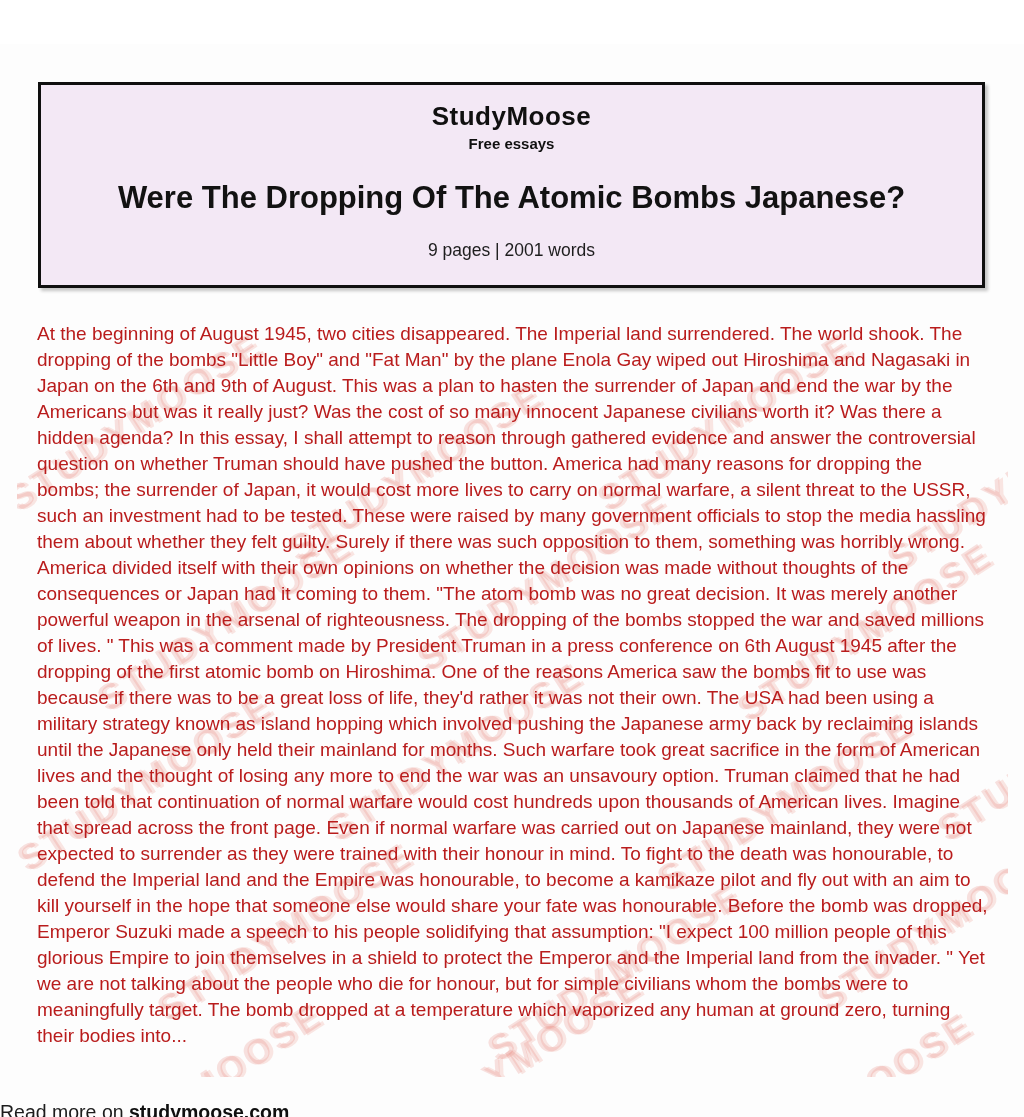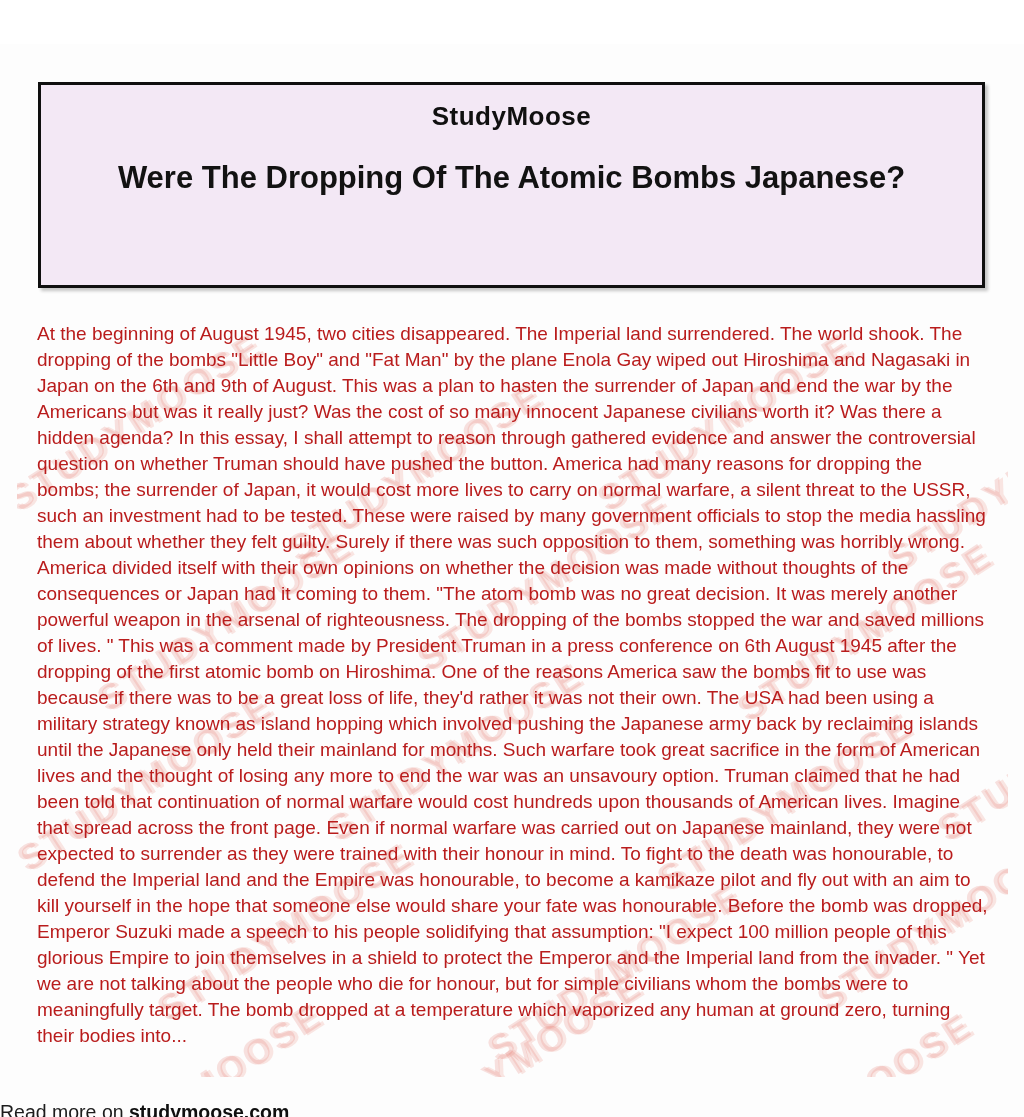--- a/index.html
+++ b/index.html
@@ -102,21 +102,23 @@
     cursor: pointer;
   }
 </style>
 </head>
 <body>
 
 <div class="page">
 
   <div class="header-box">
     <div class="site-name">StudyMoose</div>
+    <div class="tagline">Free essays</div>
     <h1 class="essay-title">Were The Dropping Of The Atomic Bombs Japanese?</h1>
+    <div class="essay-meta">9 pages | 2001 words</div>
   </div>
 
   <div class="content-wrap">
     <div class="watermark-layer">
         <span class="watermark" style="left: -30px; top: 90px;">STUDYMOOSE</span>
         <span class="watermark" style="left: 250px; top: 140px;">STUDYMOOSE</span>
         <span class="watermark" style="left: 560px; top: 90px;">STUDYMOOSE</span>
         <span class="watermark" style="left: 850px; top: 150px;">STUDYMOOSE</span>
         <span class="watermark" style="left: 60px; top: 290px;">STUDYMOOSE</span>
         <span class="watermark" style="left: 380px; top: 250px;">STUDYMOOSE</span>

